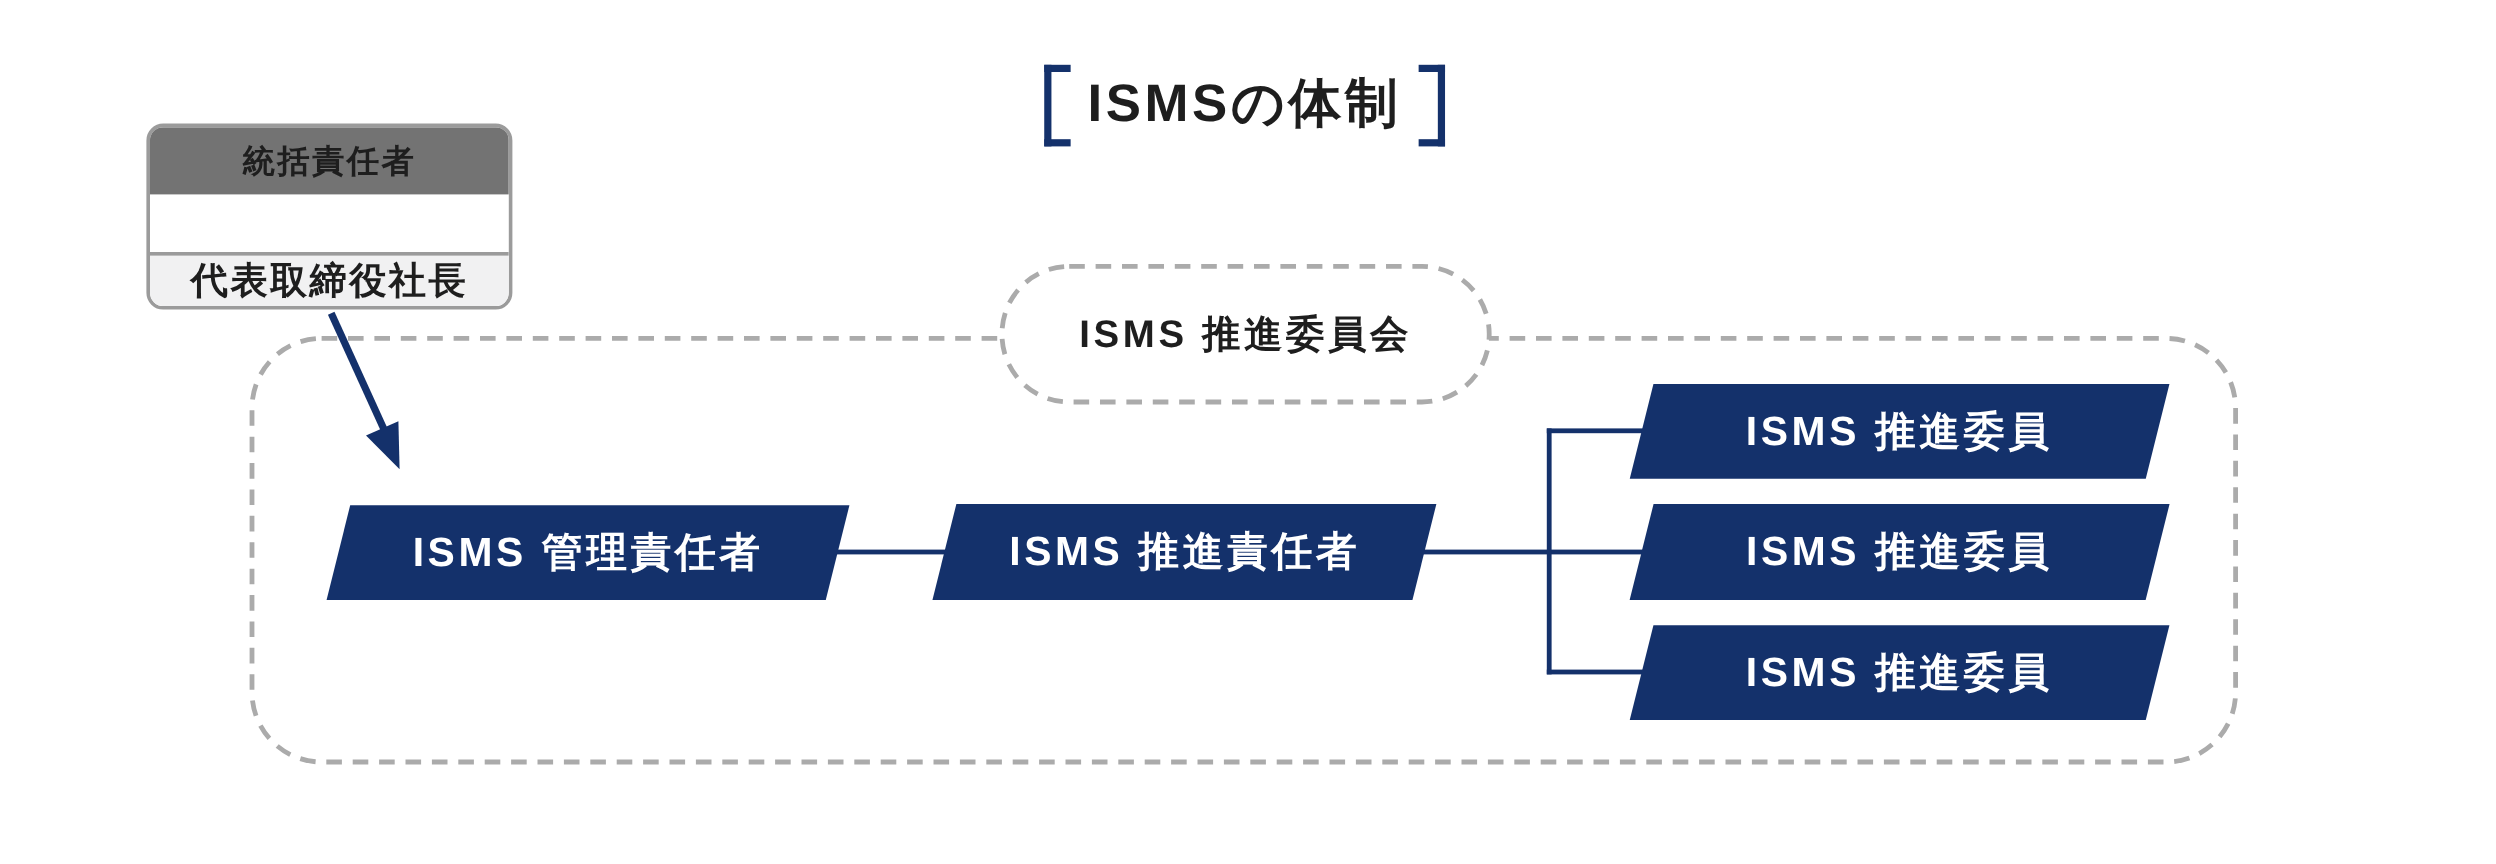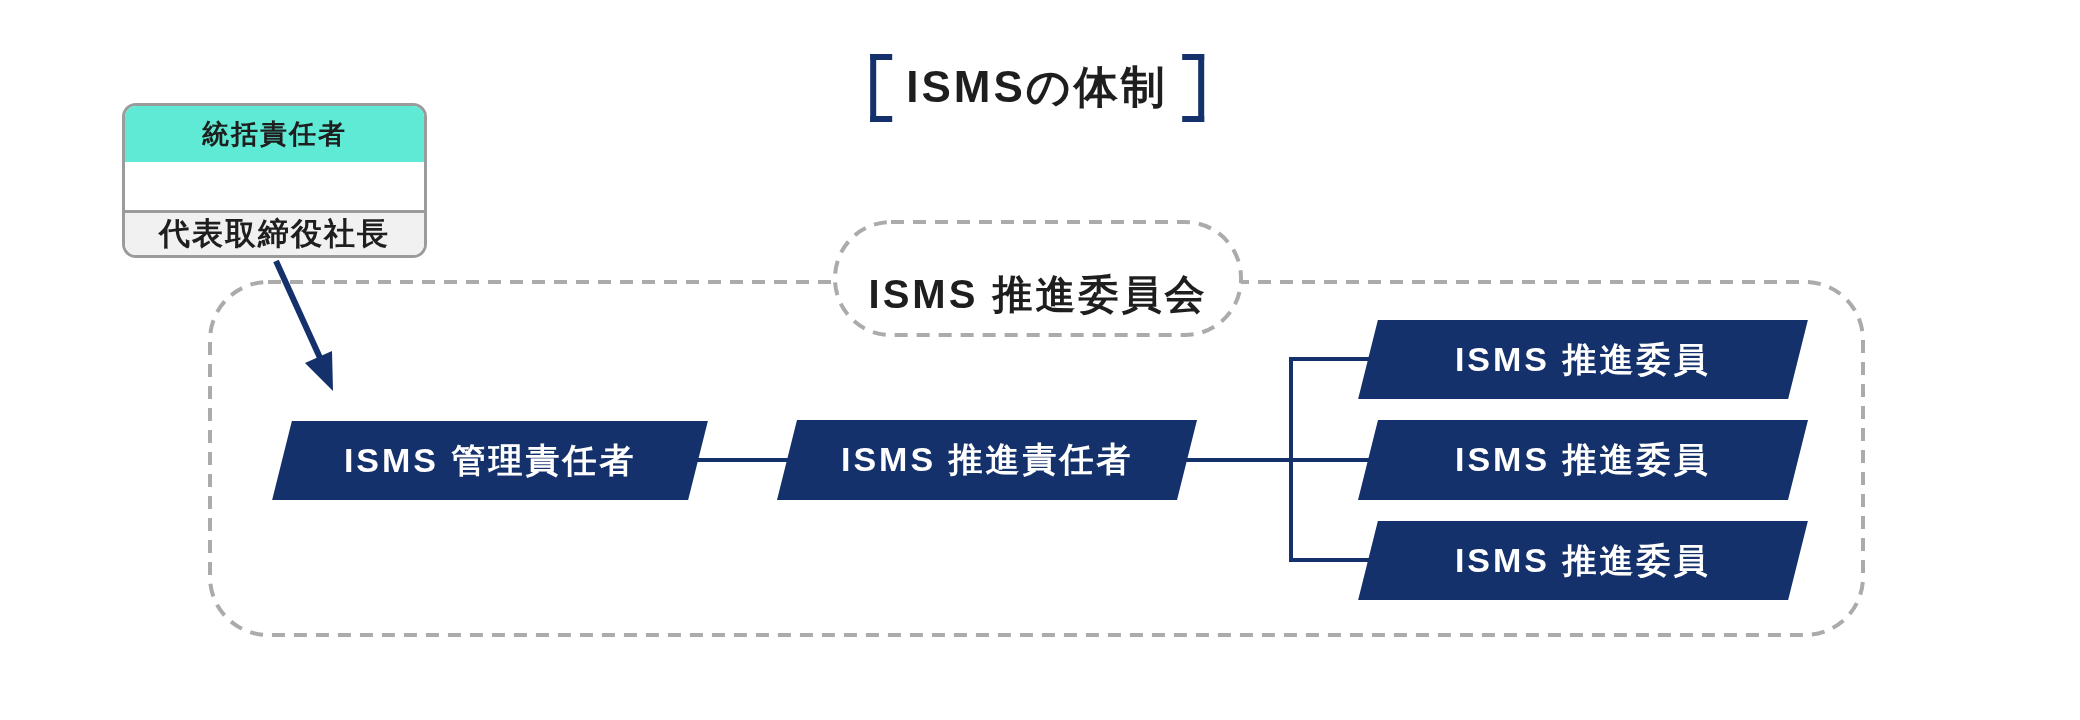--- a/index.html
+++ b/index.html
@@ -58,39 +58,39 @@
     overflow: hidden;
     z-index: 4;
     display: flex; flex-direction: column;
   }
   .leader-header {
     height: 76px;
     display: flex; align-items: center; justify-content: center;
     font-size: 27px; font-weight: bold;
     color: var(--text-dark);
     letter-spacing: 2px;
-    background: #5eead4;
+    background: #737373;
   }
   .leader-body {
     flex: 1;
     border-top: 3px solid var(--box-border);
     background: var(--box-body-bg);
     display: flex; align-items: center; justify-content: center;
     font-size: 31px; font-weight: bold;
     color: var(--text-dark);
     letter-spacing: 2px;
     margin-top: 48px;
   }
   
   .pill-label {
     position: absolute;
-    left: 835px; top: 238px;
+    left: 835px; top: 222px;
     width: 406px; height: 113px;
     display: flex; align-items: center; justify-content: center;
-    font-size: 40px; font-weight: bold;
+    font-size: 32px; font-weight: bold;
     color: var(--text-dark);
     letter-spacing: 3px;
     z-index: 3;
     white-space: nowrap;
   }
   
   .para {
     position: absolute;
     background: var(--navy);
     transform: skewX(-14deg);

